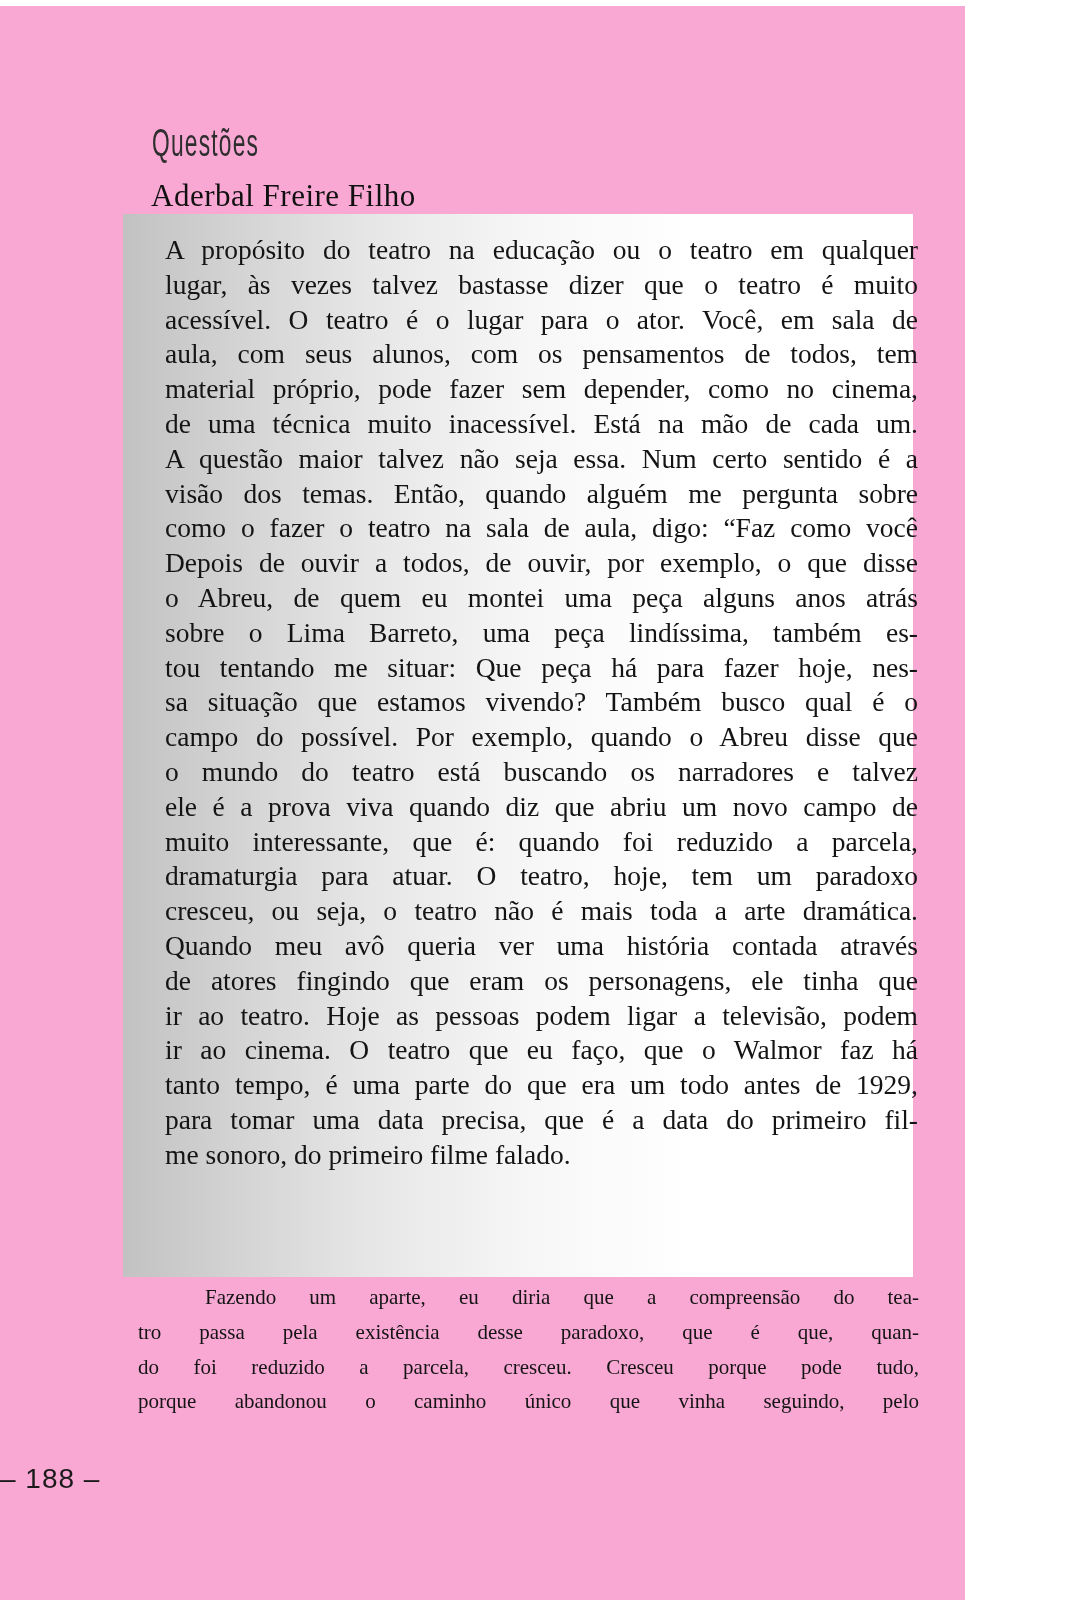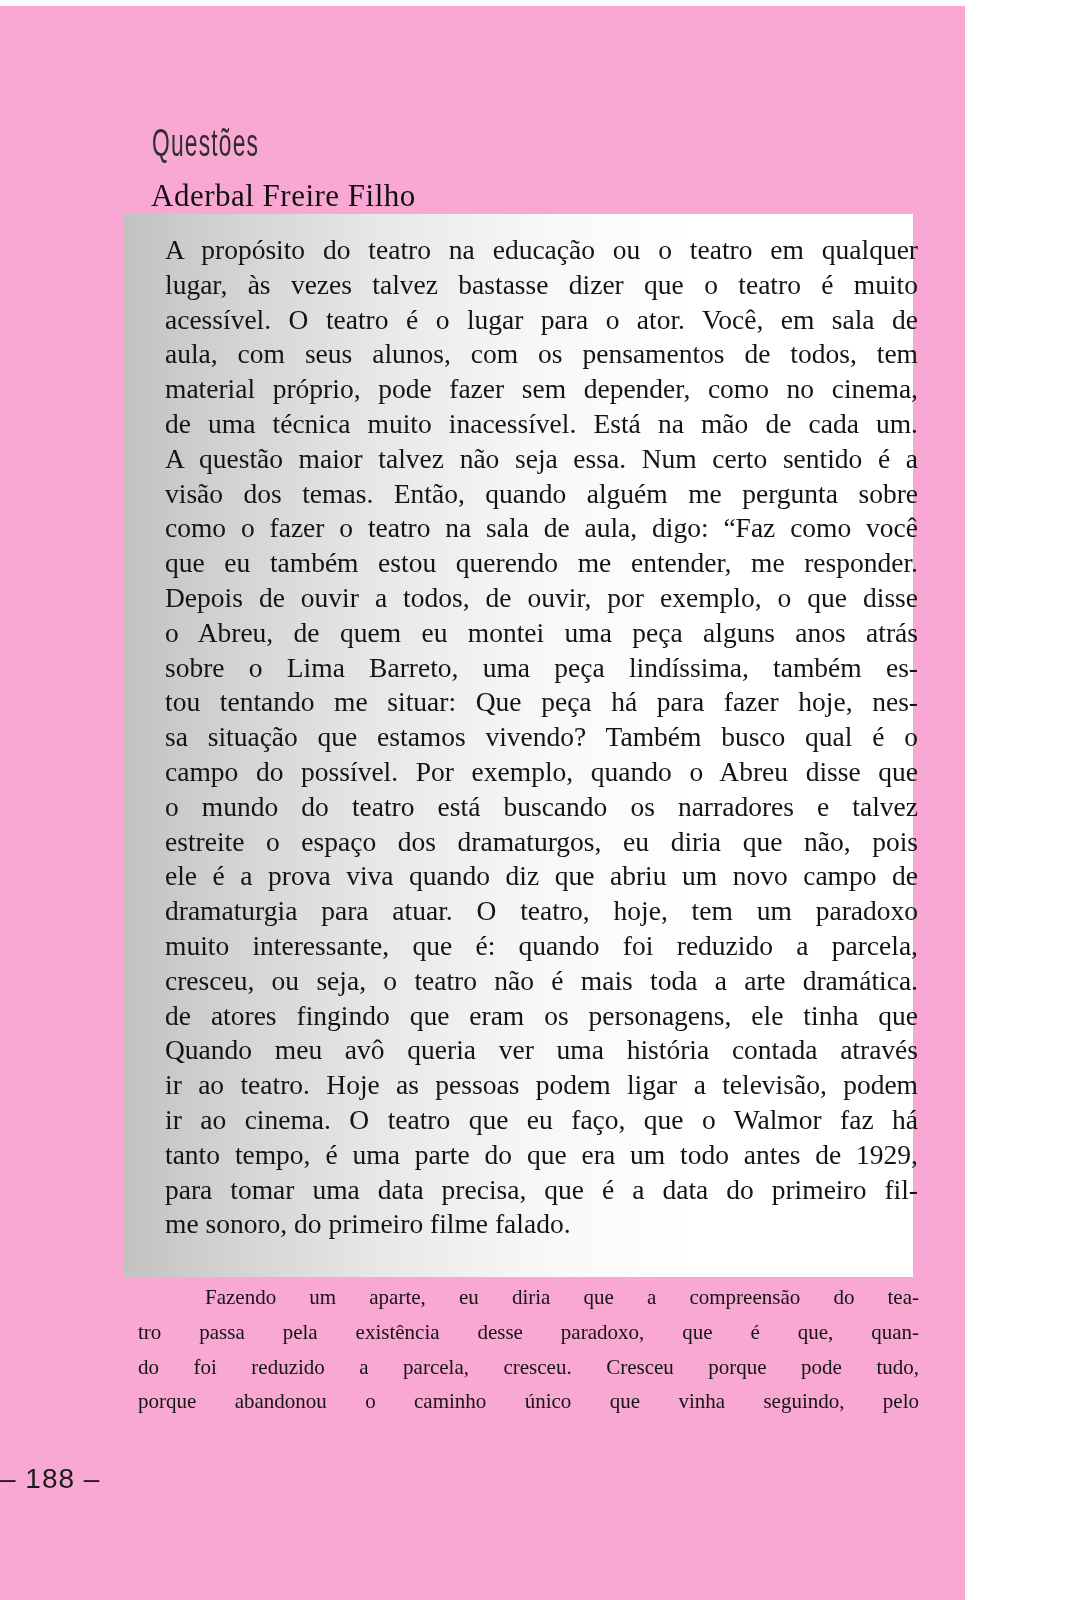--- a/index.html
+++ b/index.html
@@ -107,35 +107,33 @@
   <div class="quote-para">
     <div class="line">A propósito do teatro na educação ou o teatro em qualquer</div>
     <div class="line">lugar, às vezes talvez bastasse dizer que o teatro é muito</div>
     <div class="line">acessível. O teatro é o lugar para o ator. Você, em sala de</div>
     <div class="line">aula, com seus alunos, com os pensamentos de todos, tem</div>
     <div class="line">material próprio, pode fazer sem depender, como no cinema,</div>
     <div class="line">de uma técnica muito inacessível. Está na mão de cada um.</div>
     <div class="line">A questão maior talvez não seja essa. Num certo sentido é a</div>
     <div class="line">visão dos temas. Então, quando alguém me pergunta sobre</div>
     <div class="line">como o fazer o teatro na sala de aula, digo: “Faz como você</div>
-    <div class="line">que eu também estou querendo me entender, me responder.</div>
     <div class="line">Depois de ouvir a todos, de ouvir, por exemplo, o que disse</div>
     <div class="line">o Abreu, de quem eu montei uma peça alguns anos atrás</div>
     <div class="line">sobre o Lima Barreto, uma peça lindíssima, também es-</div>
     <div class="line">tou tentando me situar: Que peça há para fazer hoje, nes-</div>
     <div class="line">sa situação que estamos vivendo? Também busco qual é o</div>
     <div class="line">campo do possível. Por exemplo, quando o Abreu disse que</div>
     <div class="line">o mundo do teatro está buscando os narradores e talvez</div>
-    <div class="line">estreite o espaço dos dramaturgos, eu diria que não, pois</div>
     <div class="line">ele é a prova viva quando diz que abriu um novo campo de</div>
+    <div class="line">muito interessante, que é: quando foi reduzido a parcela,</div>
     <div class="line">dramaturgia para atuar. O teatro, hoje, tem um paradoxo</div>
-    <div class="line">muito interessante, que é: quando foi reduzido a parcela,</div>
     <div class="line">cresceu, ou seja, o teatro não é mais toda a arte dramática.</div>
+    <div class="line">Quando meu avô queria ver uma história contada através</div>
     <div class="line">de atores fingindo que eram os personagens, ele tinha que</div>
-    <div class="line">Quando meu avô queria ver uma história contada através</div>
     <div class="line">ir ao teatro. Hoje as pessoas podem ligar a televisão, podem</div>
     <div class="line">ir ao cinema. O teatro que eu faço, que o Walmor faz há</div>
     <div class="line">tanto tempo, é uma parte do que era um todo antes de 1929,</div>
     <div class="line">para tomar uma data precisa, que é a data do primeiro fil-</div>
     <div class="line flush">me sonoro, do primeiro filme falado.</div>
   </div>
 
   <div class="body-para">
     <div class="line indent">Fazendo um aparte, eu diria que a compreensão do tea-</div>
     <div class="line">tro passa pela existência desse paradoxo, que é que, quan-</div>

